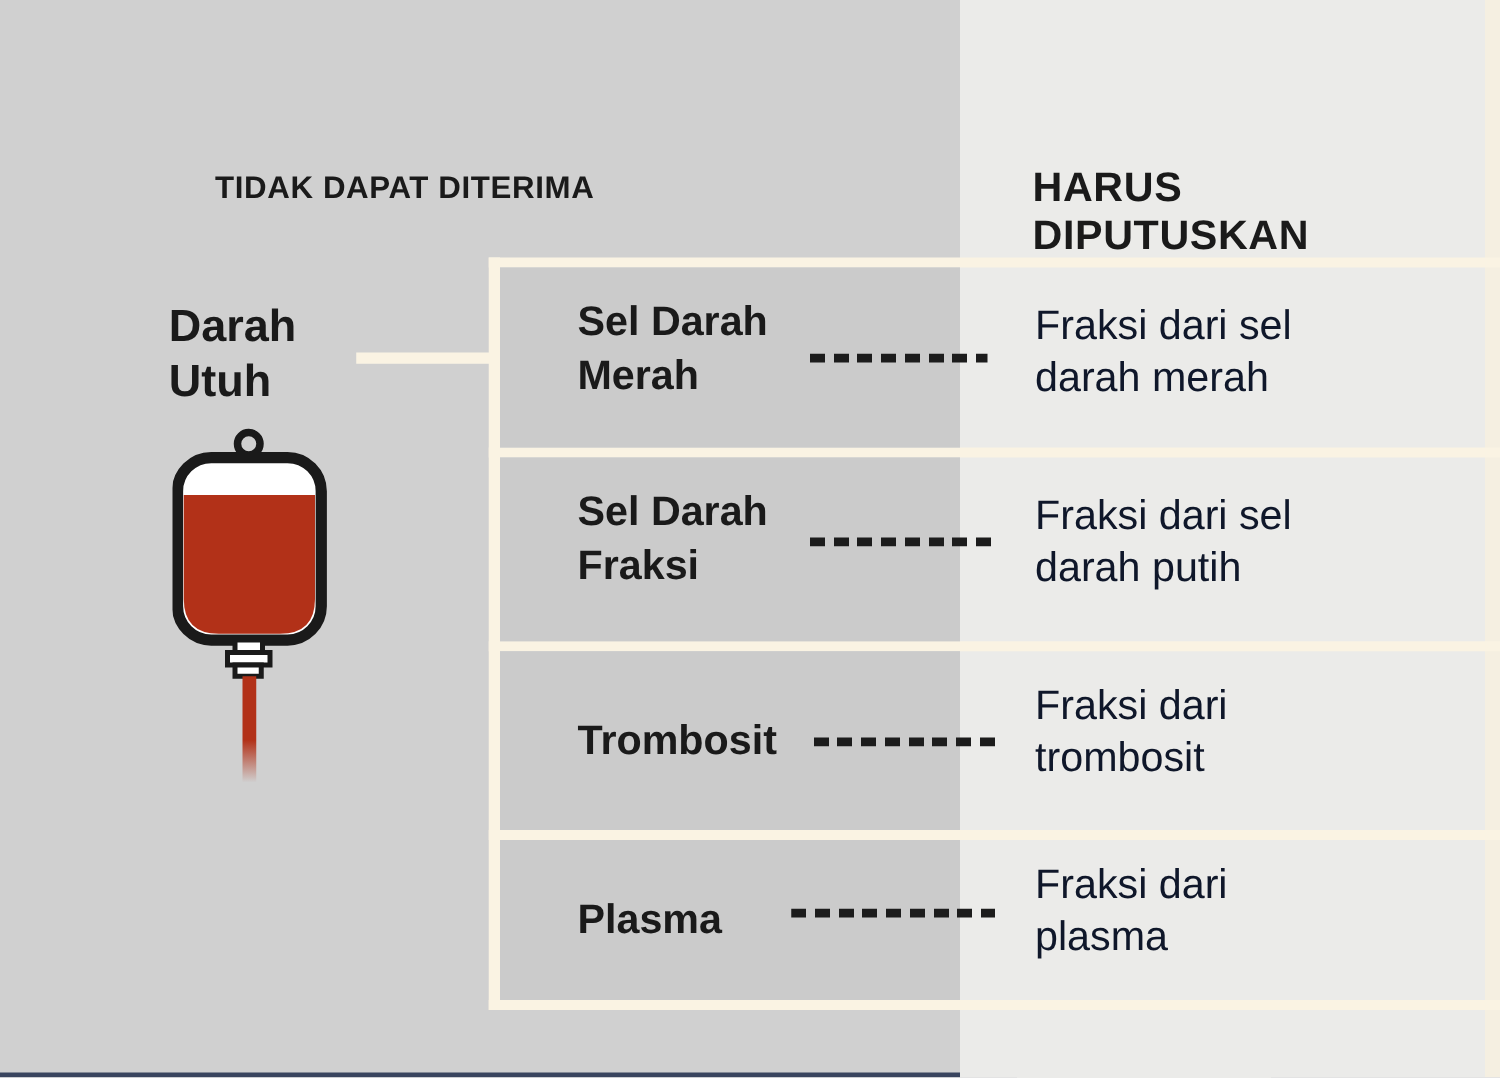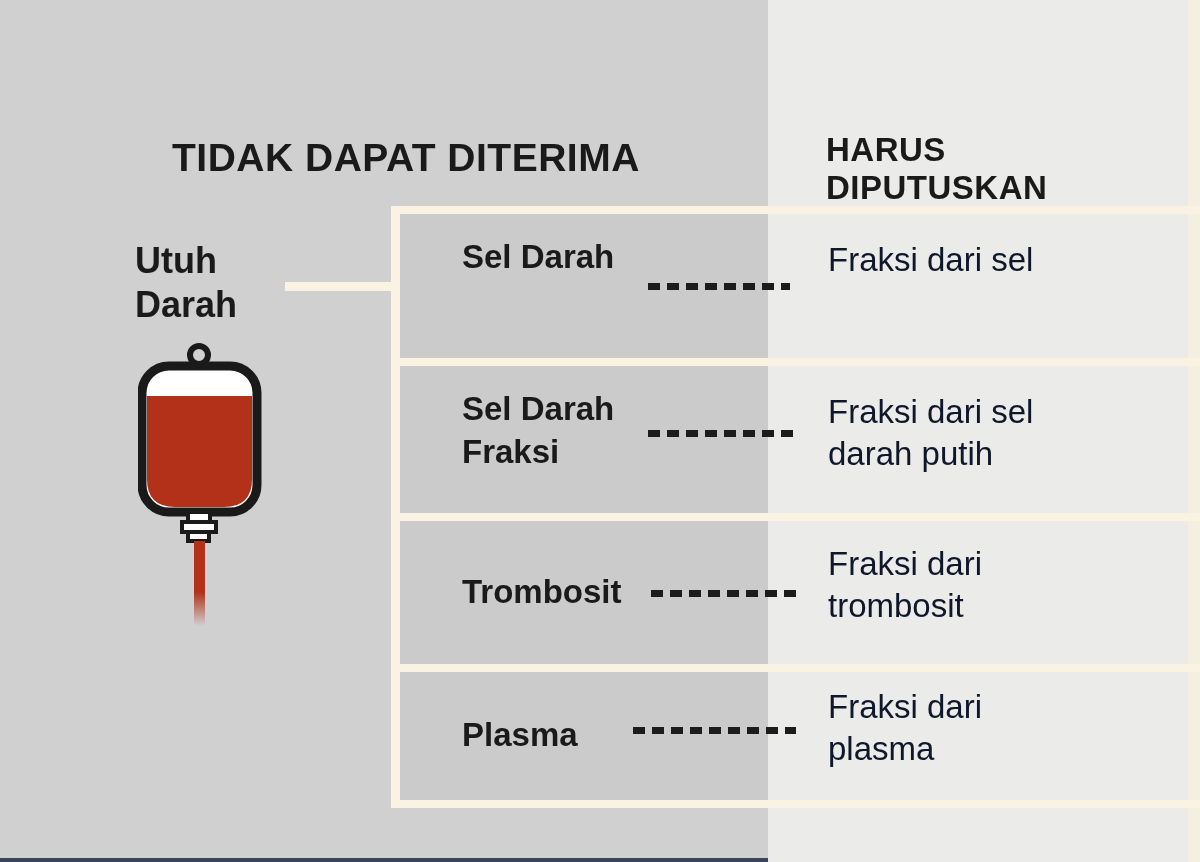--- a/index.html
+++ b/index.html
@@ -35,21 +35,21 @@
   .connector{
     position:absolute;left:285px;top:282px;width:112px;height:9px;
     background:#faf3e3;
   }
   .row-box{
     position:absolute;left:400px;width:368px;
     background:#cbcbcb;
   }
   .hdr-left{
     position:absolute;left:172px;top:136px;
-    font-size:39px;font-weight:bold;letter-spacing:.5px;
+    font-size:25px;font-weight:bold;letter-spacing:.5px;
     white-space:nowrap;
   }
   .hdr-right{
     position:absolute;left:826px;top:103px;
     font-size:33px;font-weight:bold;line-height:38px;letter-spacing:.5px;margin-top:28px;
   }
   .source-label{
     position:absolute;left:135px;top:239px;
     font-size:36px;font-weight:bold;line-height:44px;
   }
@@ -93,22 +93,22 @@
 
   <div class="hdr-left">
     <span>TIDAK DAPAT DITERIMA</span>
   </div>
   <div class="hdr-right">
     <div>HARUS</div>
     <div>DIPUTUSKAN</div>
   </div>
 
   <div class="source-label">
+    <div>Darah</div>
     <div>Utuh</div>
-    <div>Darah</div>
   </div>
 
   <svg class="bag" width="130" height="292" viewBox="0 0 130 292">
     <defs>
       <linearGradient id="tubeFade" x1="0" y1="0" x2="0" y2="1">
         <stop offset="0" stop-color="#b23118"></stop>
         <stop offset="0.6" stop-color="#b23118"></stop>
         <stop offset="1" stop-color="#b23118" stop-opacity="0"></stop>
       </linearGradient>
     </defs>
@@ -116,24 +116,26 @@
     <rect x="4" y="26" width="115" height="146" rx="27" fill="#ffffff" stroke="#1a1a1a" stroke-width="9"></rect>
     <path d="M9,56 L114,56 L114,139 Q114,167 86,167 L37,167 Q9,167 9,139 Z" fill="#b23118"></path>
     <rect x="50" y="172" width="22" height="10" fill="#ffffff" stroke="#1a1a1a" stroke-width="4"></rect>
     <rect x="44" y="182" width="34" height="10" fill="#ffffff" stroke="#1a1a1a" stroke-width="4"></rect>
     <rect x="50" y="192" width="21" height="9" fill="#ffffff" stroke="#1a1a1a" stroke-width="4"></rect>
     <rect x="56" y="201" width="11" height="85" fill="url(#tubeFade)"></rect>
   </svg>
 
   <div class="row-label" style="top:235px">
     <div>Sel Darah</div>
+    <div>Merah</div>
   </div>
   <div class="dash" style="left:648px;top:283px;width:142px"></div>
   <div class="row-fraction" style="top:239px">
     <div>Fraksi dari sel</div>
+    <div>darah merah</div>
   </div>
 
   <div class="row-label" style="top:387px">
     <div>Sel Darah</div>
     <div>Fraksi</div>
   </div>
   <div class="dash" style="left:648px;top:430px;width:150px"></div>
   <div class="row-fraction" style="top:391px">
     <div>Fraksi dari sel</div>
     <div>darah putih</div>

